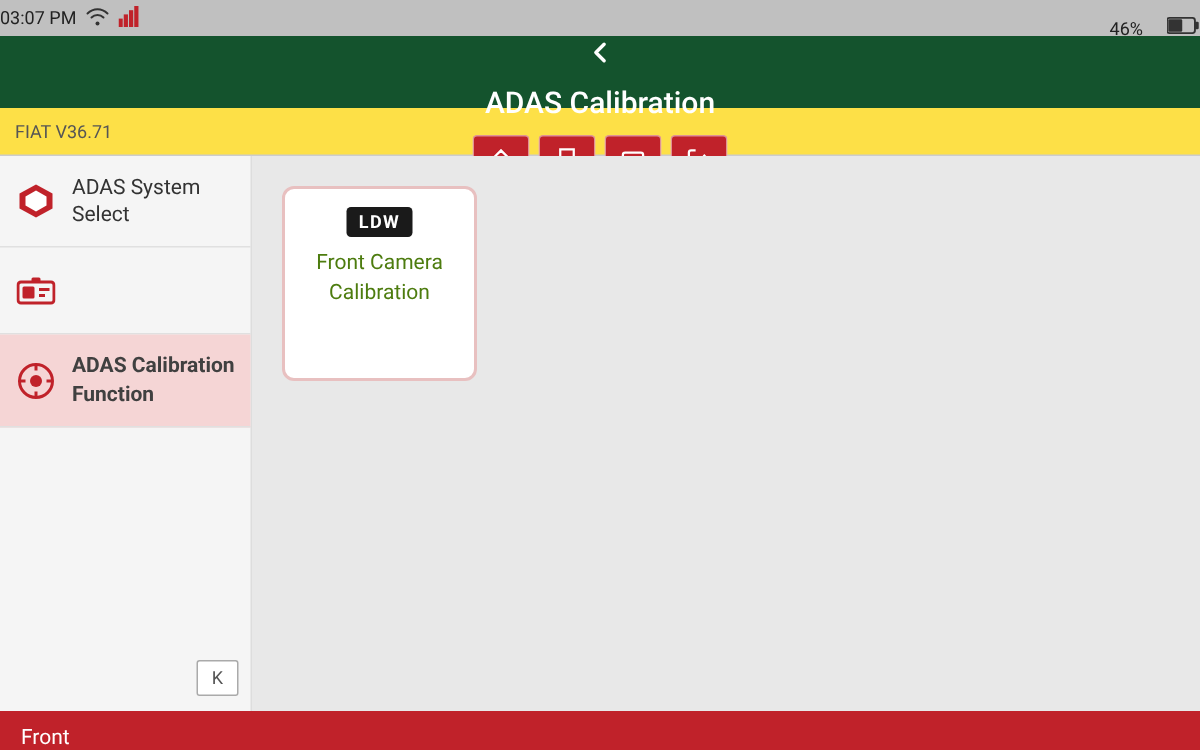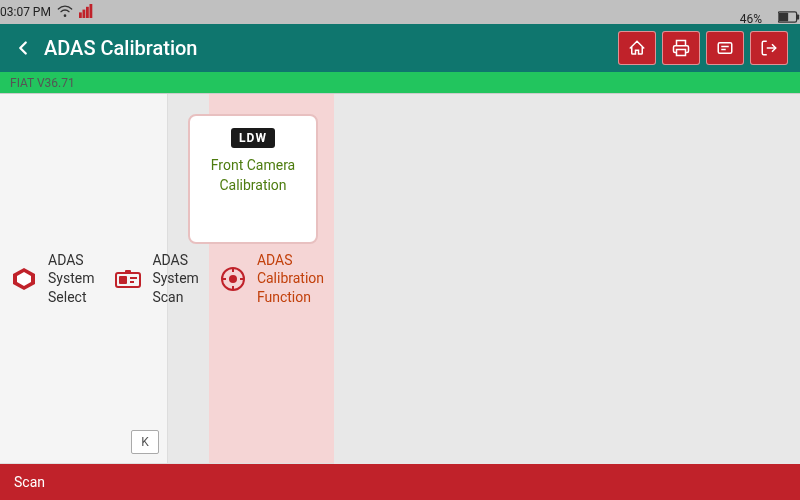--- a/index.html
+++ b/index.html
@@ -15,25 +15,26 @@
       justify-content: space-between;
       font-size: 12px;
       color: #222;
     }
     .status-left { display: flex; align-items: center; gap: 6px; }
     .status-right { display: flex; align-items: flex-end; gap: 16px; margin-top: 12px; }
 
     
     .toolbar {
       height: 48px;
-      background: #0f766e;
+      background: #14532d;
       display: flex;
       align-items: center;
       padding: 0 12px;
       gap: 10px;
+      flex-direction: column;
     }
     .toolbar-title {
       color: white;
       font-size: 20px;
       font-weight: 500;
       flex: 1;
     }
     .toolbar-back {
       color: white;
       font-size: 22px;
@@ -54,43 +55,43 @@
       color: white;
       display: flex;
       align-items: center;
       justify-content: center;
       cursor: pointer;
       font-size: 16px;
     }
 
     
     .version-bar {
-      height: 22px;
-      background: #22c55e;
+      height: 32px;
+      background: #fde047;
       display: flex;
       align-items: center;
       padding: 0 10px;
       font-size: 12px;
       color: #555;
       border-bottom: 1px solid #ccc;
     }
 
     
     .main-layout {
       display: flex;
       height: calc(500px - 24px - 48px - 22px - 36px);
     }
 
     
     .sidebar {
       width: 168px;
       background: #f5f5f5;
       border-right: 1px solid #ddd;
       display: flex;
-      flex-direction: row;
+      flex-direction: column;
       position: relative;
     }
     .sidebar-item {
       display: flex;
       align-items: center;
       padding: 12px 10px;
       cursor: pointer;
       border-bottom: 1px solid #e0e0e0;
       gap: 10px;
       min-height: 58px;
@@ -105,22 +106,22 @@
       display: flex;
       align-items: center;
       justify-content: center;
     }
     .sidebar-item-label {
       font-size: 14px;
       color: #333;
       line-height: 1.3;
     }
     .sidebar-item.active .sidebar-item-label {
-      font-weight: normal;
-      color: #c2410c;
+      font-weight: bold;
+      color: #404040;
     }
     .sidebar-collapse-btn {
       position: absolute;
       bottom: 10px;
       right: 8px;
       width: 28px;
       height: 24px;
       border: 1px solid #aaa;
       background: white;
       display: flex;
@@ -279,21 +280,20 @@
     <div class="sidebar-item">
       <div class="sidebar-item-icon">
         <svg width="26" height="20" viewBox="0 0 26 20">
           <rect x="1" y="4" width="24" height="14" rx="2" fill="none" stroke="#c0222a" stroke-width="2"></rect>
           <rect x="4" y="7" width="8" height="8" rx="1" fill="#c0222a"></rect>
           <line x1="15" y1="9" x2="22" y2="9" stroke="#c0222a" stroke-width="2"></line>
           <line x1="15" y1="13" x2="19" y2="13" stroke="#c0222a" stroke-width="2"></line>
           <rect x="10" y="1" width="6" height="3" rx="1" fill="#c0222a"></rect>
         </svg>
       </div>
-      <span class="sidebar-item-label">ADAS System Scan</span>
     </div>
 
     <div class="sidebar-item active">
       <div class="sidebar-item-icon">
         <svg width="26" height="26" viewBox="0 0 26 26">
           <circle cx="13" cy="13" r="11" fill="none" stroke="#c0222a" stroke-width="2"></circle>
           <circle cx="13" cy="13" r="4" fill="#c0222a"></circle>
           <line x1="13" y1="2" x2="13" y2="6" stroke="#c0222a" stroke-width="2"></line>
           <line x1="13" y1="20" x2="13" y2="24" stroke="#c0222a" stroke-width="2"></line>
           <line x1="2" y1="13" x2="6" y2="13" stroke="#c0222a" stroke-width="2"></line>
@@ -312,14 +312,14 @@
   <div class="content-area">
 
     <div class="calibration-card">
       <div class="card-badge">LDW</div>
       <div class="card-label">Front Camera Calibration</div>
     </div>
   </div>
 </div>
 
 <div class="bottom-bar">
-  <span>Scan</span>
+  <span>Front</span>
 </div>
 
 </body></html>

